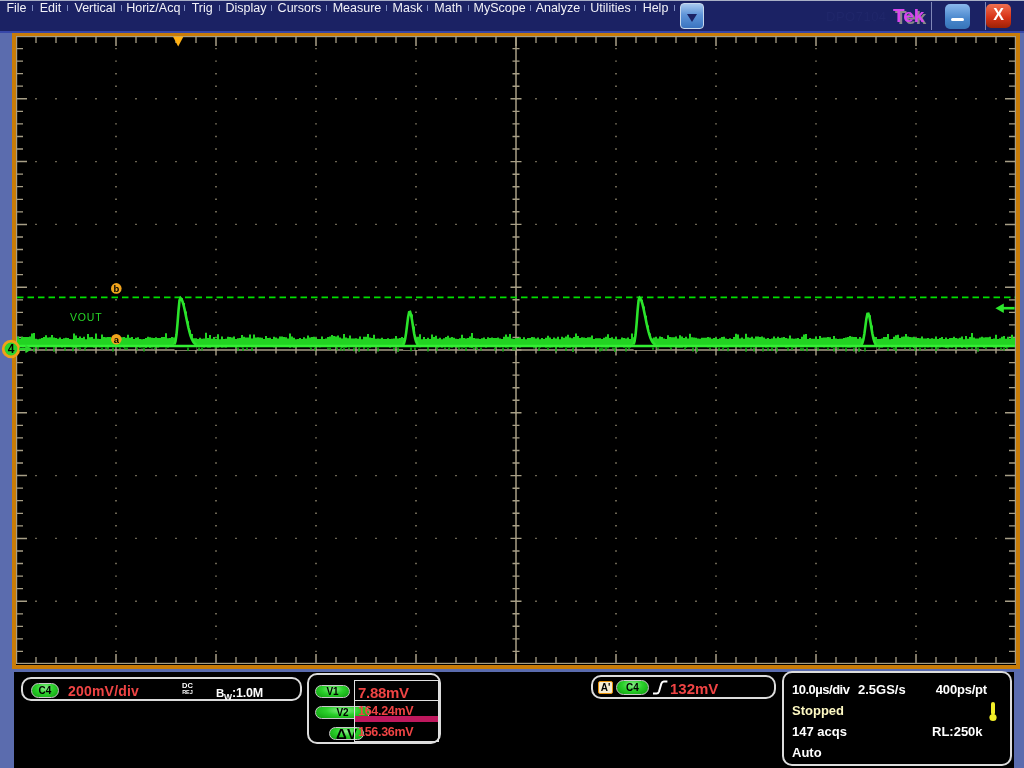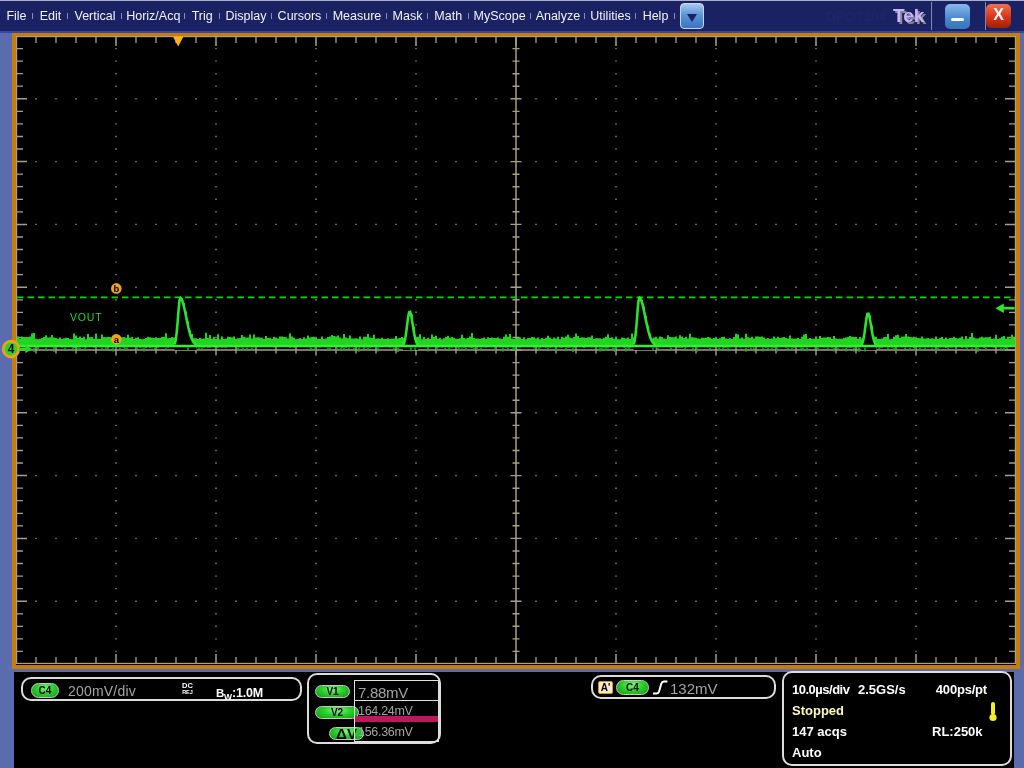--- a/index.html
+++ b/index.html
@@ -1,30 +1,30 @@
 <!DOCTYPE html>
 <html><head><meta charset="utf-8"><style>
 *{margin:0;padding:0;box-sizing:border-box}
 html,body{width:1024px;height:768px;overflow:hidden;background:#000;font-family:"Liberation Sans",sans-serif}
 #root{position:absolute;left:0;top:0;width:1024px;height:768px;background:#000}
-#menubar{position:absolute;left:0;top:0;width:1024px;height:31px;background:#1b2264;border-top:1px solid #a9b0c6;display:flex;align-items:center}
+#menubar{position:absolute;left:0;top:0;width:1024px;height:31px;background:#1b2264;border-top:1px solid #a9b0c6;display:flex;align-items:flex-start}
 .mi{color:#f2f2f8;font-size:12.5px;display:flex;align-items:center;justify-content:center;position:relative}
 .mi::after{content:"";position:absolute;right:0;top:4px;bottom:4px;width:1px;background:#7e8cc2}
 #royal{position:absolute;left:0;top:31px;width:1024px;height:2.5px;background:#3747a8}
 #bluestrip-l{position:absolute;left:0;top:33px;width:14px;height:735px;background:#5b6cae}
 #bluestrip-r{position:absolute;left:1014px;top:33px;width:10px;height:735px;background:#5b6cae}
 #orangeframe{position:absolute;left:12px;top:33px;width:1008px;height:636px;background:#c87c08}
 #plot{position:absolute;left:16px;top:36px;width:1000px;height:629px;background:#000}
 #bluerow{position:absolute;left:12px;top:669px;width:1008px;height:2.5px;background:#5b6cae}
 .box{position:absolute;border:2px solid #dcdcdc;border-radius:10px;background:#000}
 .oval{display:inline-block;border:1.5px solid #c8c8c8;border-radius:9px;background:radial-gradient(ellipse at 50% 30%,#8df08d 0%,#2bd02b 45%,#0c9a0c 100%);color:#000;font-weight:bold;text-align:center}
-.bt{color:#a3a3a3;font-weight:normal;font-size:15px}
+.bt{color:#ef4444;font-weight:bold;font-size:15px}
 .bt4{position:absolute;color:#fff;font-weight:bold;font-size:13px}
 #dpo{position:absolute;left:826px;top:9px;color:#20276a;font-size:13px;letter-spacing:0.5px}
-#tek{position:absolute;left:893px;top:5px;color:#c4b5fd;font-size:19px;font-weight:bold;text-shadow:2px 2px 0 #8a8a8a}
+#tek{position:absolute;left:893px;top:5px;color:#d946ef;font-size:19px;font-weight:bold;text-shadow:2px 2px 0 #8a8a8a}
 .vsep{position:absolute;top:2px;width:1px;height:28px;background:#8088b8}
 #ddbtn{position:absolute;left:680px;top:3px;width:24px;height:26px;border-radius:4px;background:linear-gradient(#a8c8ee 0%,#5e94d8 45%,#3a74c0 100%);border:1px solid #c8d8ec}
 #ddbtn::after{content:"";position:absolute;left:6px;top:10px;border-left:5.5px solid transparent;border-right:5.5px solid transparent;border-top:8px solid #1b2264}
 #minbtn{position:absolute;left:945px;top:4px;width:25px;height:25px;border-radius:5px;background:linear-gradient(#8ab8ec 0%,#4886cc 60%,#3674b8 100%)}
 #minbtn::after{content:"";position:absolute;left:6px;top:14px;width:13px;height:3px;border-radius:2px;background:#fff}
 #closebtn{position:absolute;left:986px;top:4px;width:25px;height:24px;border-radius:5px;background:linear-gradient(#f07050 0%,#d83418 55%,#9c2206 100%);color:#fff;font-weight:bold;font-size:16px;text-align:center;line-height:22px}
 </style></head>
 <body>
 <div id="root">
 <div id="menubar">
@@ -96,21 +96,21 @@
   <div style="position:absolute;left:8px;top:4px" class="oval">
         <span style="font-size:10px;line-height:13px;display:block;width:26px">C4</span>
       </div>
   <div class="bt" style="position:absolute;left:45px;top:4px;font-size:14px;letter-spacing:0.2px">200mV/div</div>
   <div style="position:absolute;left:159px;top:4px;color:#fff;font-weight:bold;font-size:7.5px;line-height:6px;text-align:right">DC<br><span style="font-size:5.5px">REJ</span></div>
   <div style="position:absolute;left:193px;top:3.5px;color:#fff;font-weight:bold;letter-spacing:-0.2px"><span style="font-size:11.5px">B</span><span style="font-size:8.5px;vertical-align:-3px">W</span><span style="font-size:12.5px">:1.0M</span></div>
 </div>
 
 <div class="box" style="left:307px;top:673px;width:134px;height:71px">
   <div class="oval" style="position:absolute;left:6px;top:10px;width:35px;height:13px;font-size:10px;line-height:11px">V1</div>
-  <div class="oval" style="position:absolute;left:6px;top:31px;width:44px;height:13px;font-size:10px;line-height:11px">V2</div>
+  <div class="oval" style="position:absolute;left:6px;top:31px;width:55px;height:13px;font-size:10px;line-height:11px">V2</div>
   <div class="oval" style="position:absolute;left:20px;top:52px;width:35px;height:13px;font-size:15px;line-height:11px">ΔV</div>
   <div style="position:absolute;left:45px;top:5px;width:85px;height:62px;border:1px solid #e0e0e0;font-size:12.5px;letter-spacing:-0.3px">
     <div class="bt" style="height:20.3px;border-bottom:1px solid #e0e0e0;padding:3px 0 0 3px;font-size:15px">7.88mV</div>
     <div class="bt" style="height:20.3px;border-bottom:6px solid #be185d;padding:3px 0 0 3px;font-size:12.5px">164.24mV</div>
     <div class="bt" style="height:19px;padding:3px 0 0 3px;font-size:12.5px">156.36mV</div>
   </div>
 </div>
 
 <div class="box" style="left:591px;top:675px;width:185px;height:24px">
   <div style="position:absolute;left:5px;top:3.5px;width:15px;height:13px;background:#f6ecd2;border:1.5px solid #e8920a;border-radius:2px;color:#000;font-weight:bold;font-size:10px;text-align:center;line-height:11px">A'</div>

